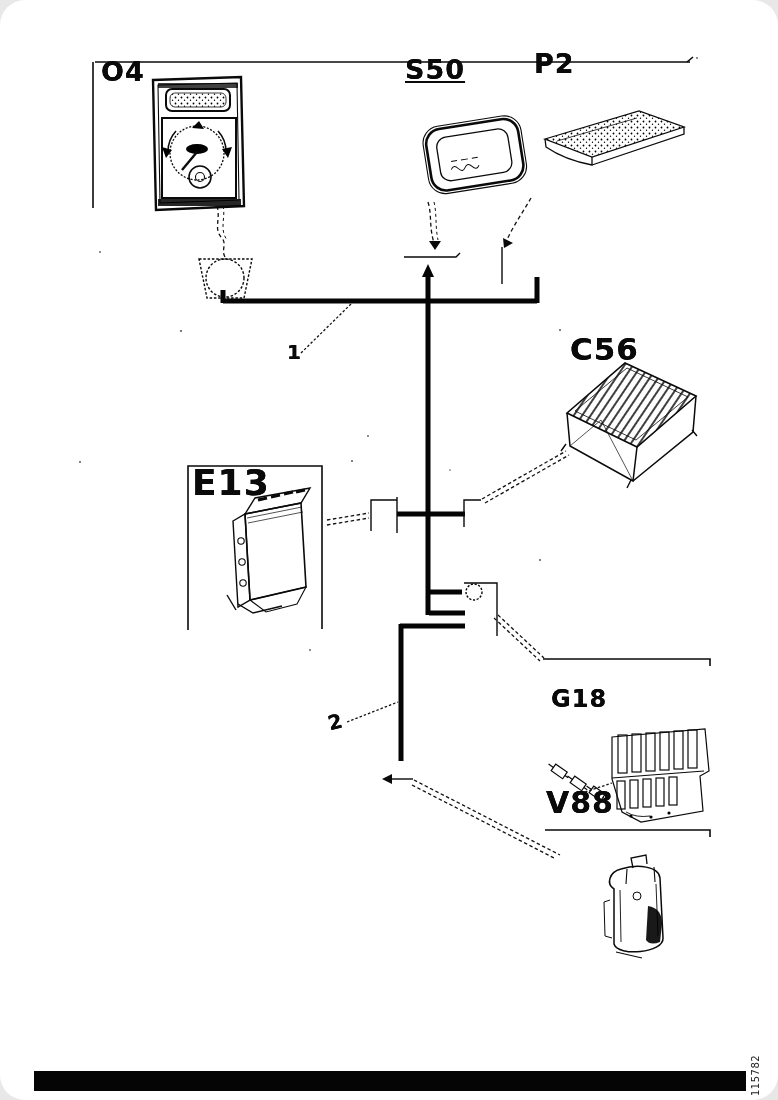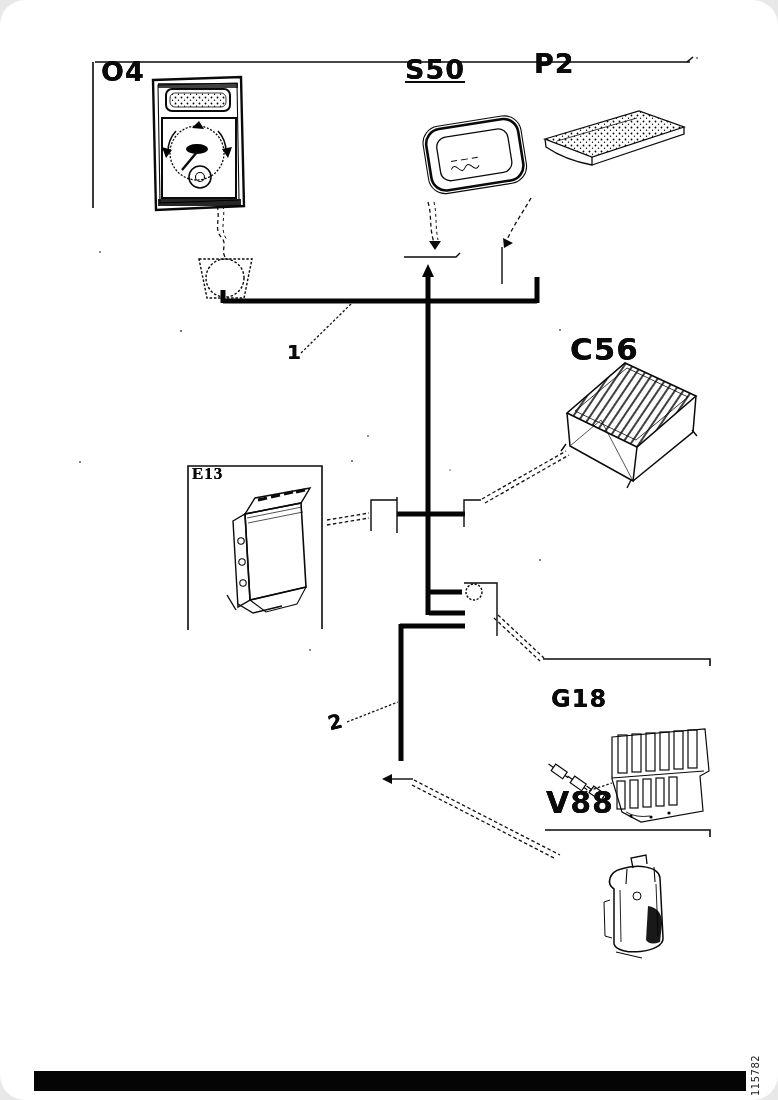--- a/index.html
+++ b/index.html
@@ -10,21 +10,21 @@
   #art{position:absolute;left:0;top:0;width:778px;height:1100px;}
   .lbl{
     position:absolute;font-family:"DejaVu Sans",sans-serif;color:#0a0a0a;
     font-weight:600;letter-spacing:1px;line-height:1;white-space:nowrap;
     text-shadow:0 0 .5px #000;
   }
   .lbl-o4 {left:101px;top:58px; font-size:27px;}
   .lbl-s50{left:405px;top:56px; font-size:27px;text-decoration:underline;}
   .lbl-p2 {left:534px;top:50px; font-size:27px;}
   .lbl-c56{left:546px;top:334px;font-size:31px;margin-left:24px;}
-  .lbl-e13{left:192px;top:465px;font-size:17px;font-family:Liberation Serif, serif;}
+  .lbl-e13{left:192px;top:465px;font-size:36px;}
   .lbl-g18{left:551px;top:663px;font-size:24px;margin-top:24px;}
   .lbl-v88{left:546px;top:788px;font-size:30px;font-weight:bold;}
   .callout{
     position:absolute;font-family:"DejaVu Sans",sans-serif;color:#0a0a0a;
     font-size:20px;font-weight:600;line-height:1;text-shadow:0 0 .5px #000;
   }
   .callout-1{left:287px;top:342px;}
   .callout-2{left:328px;top:712px;transform:rotate(-14deg);}
   .footer-bar{
     position:absolute;left:34px;top:1071px;width:712px;height:20px;

